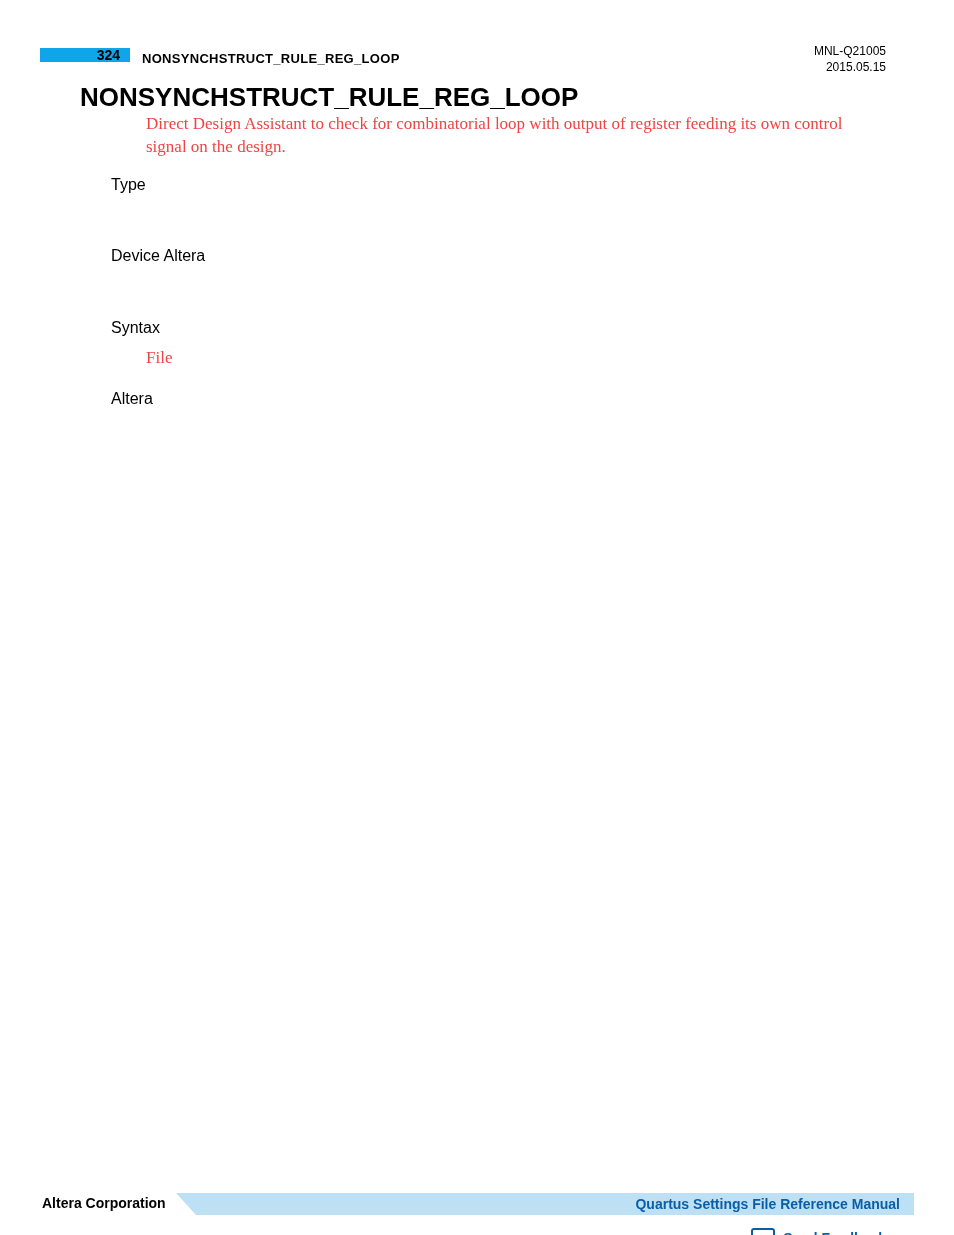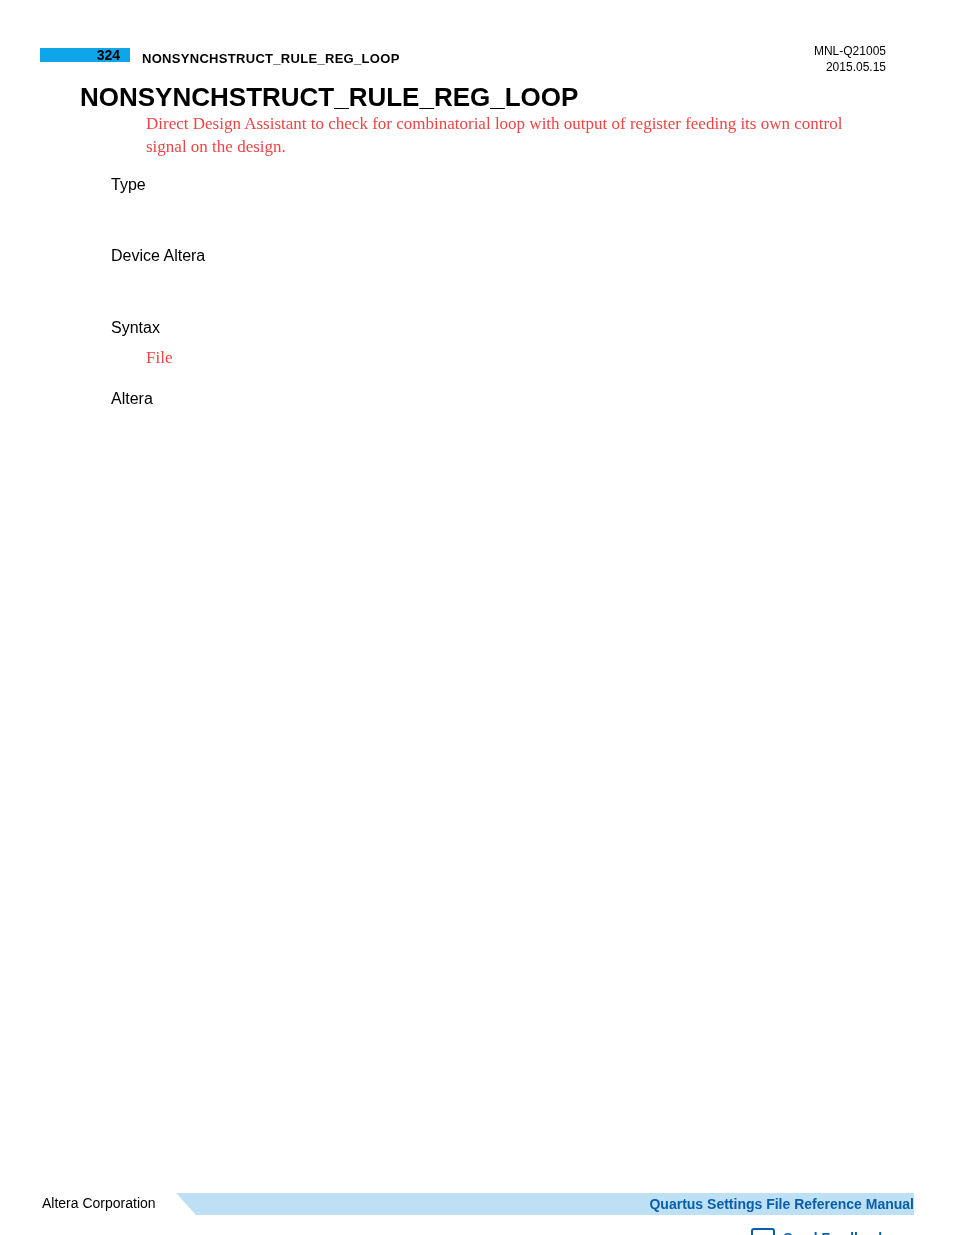--- a/index.html
+++ b/index.html
@@ -105,33 +105,34 @@
     top: 0;
     left: 0;
     right: 0;
     height: 24px;
   }
   .corp {
     position: absolute;
     left: 2px;
     top: 4px;
     font-family: Arial, Helvetica, sans-serif;
-    font-weight: normal;
+    font-weight: bold;
     font-size: 14px;
   }
   .footer-bar {
     position: absolute;
     left: 156px;
     right: 0;
     top: 2px;
     height: 22px;
     background: #bde0f5;
     display: flex;
     align-items: center;
     justify-content: flex-end;
+    padding-right: 14px;
     box-sizing: border-box;
   }
   .footer-bar::before {
     content: "";
     position: absolute;
     left: -20px;
     top: 0;
     width: 0;
     height: 0;
     border-top: 0 solid transparent;

